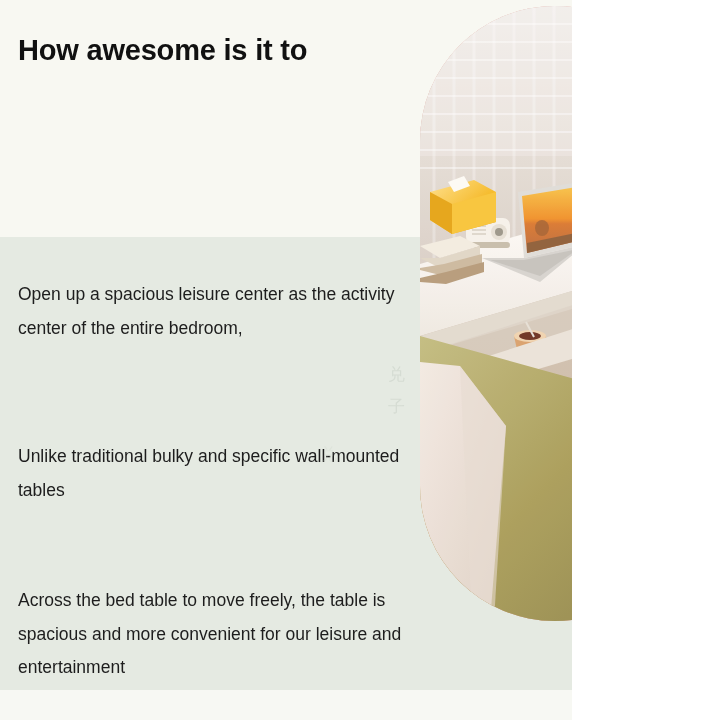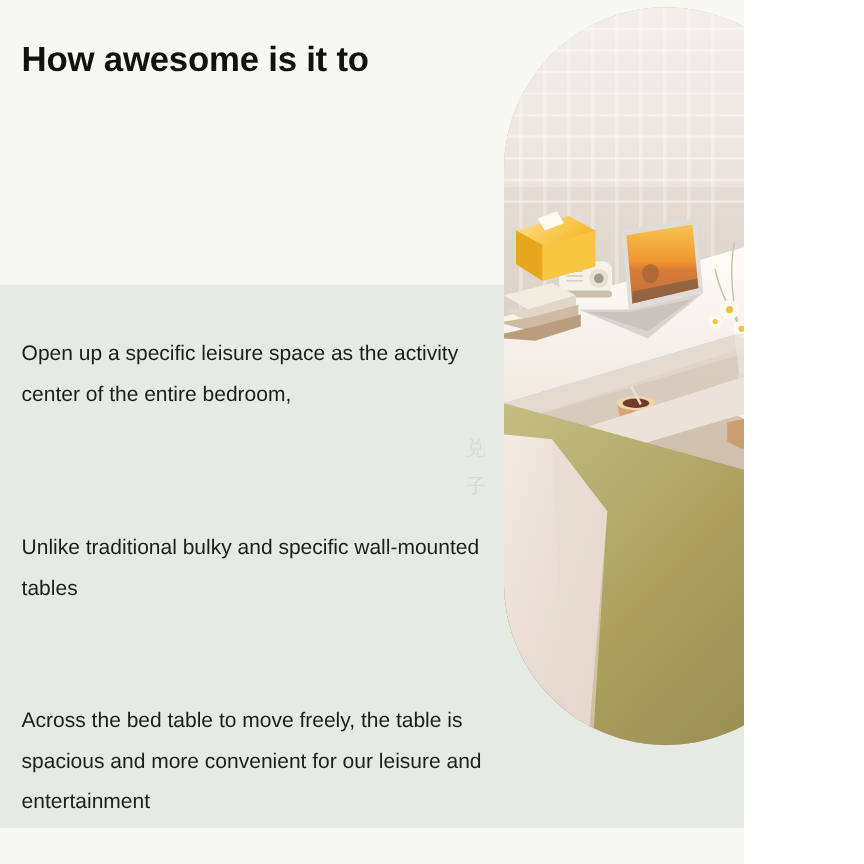--- a/index.html
+++ b/index.html
@@ -4,21 +4,21 @@
 <style>
   html,body{margin:0;padding:0;}
   body{
     width:720px;height:720px;
     font-family:"Liberation Sans", sans-serif;
     background:#ffffff;
     overflow:hidden;
   }
   #page{
     position:relative;
-    width:620px;height:720px;
+    width:572px;height:720px;
     background:#ffffff;
     overflow:hidden;
   }
 
   
   .band-top{
     position:absolute;left:0;top:0;width:720px;height:237px;
     background:#f8f8f2;
   }
   .band-body{
@@ -84,21 +84,21 @@
 
   <div class="band-top"></div>
   <div class="band-body"></div>
   <div class="band-bottom"></div>
   <div class="band-bottom-left"></div>
 
   <div class="headline">
     <div>How awesome is it to</div>
   </div>
 
-  <div class="para p1">Open up a specific leisure space as the activity center of the entire bedroom,</div>
+  <div class="para p1">Open up a spacious leisure center as the activity center of the entire bedroom,</div>
   <div class="para p2">Unlike traditional bulky and specific wall-mounted tables</div>
   <div class="para p3">Across the bed table to move freely, the table is spacious and more convenient for our leisure and entertainment</div>
 
   <div class="watermark wm-a" style="white-space:pre;">兑
 子</div>
   <div class="watermark wm-b">兑</div>
   <div class="watermark wm-c">兑</div>
 
   <div class="photo">
     <svg viewBox="0 0 270 615" preserveAspectRatio="xMidYMid slice">

